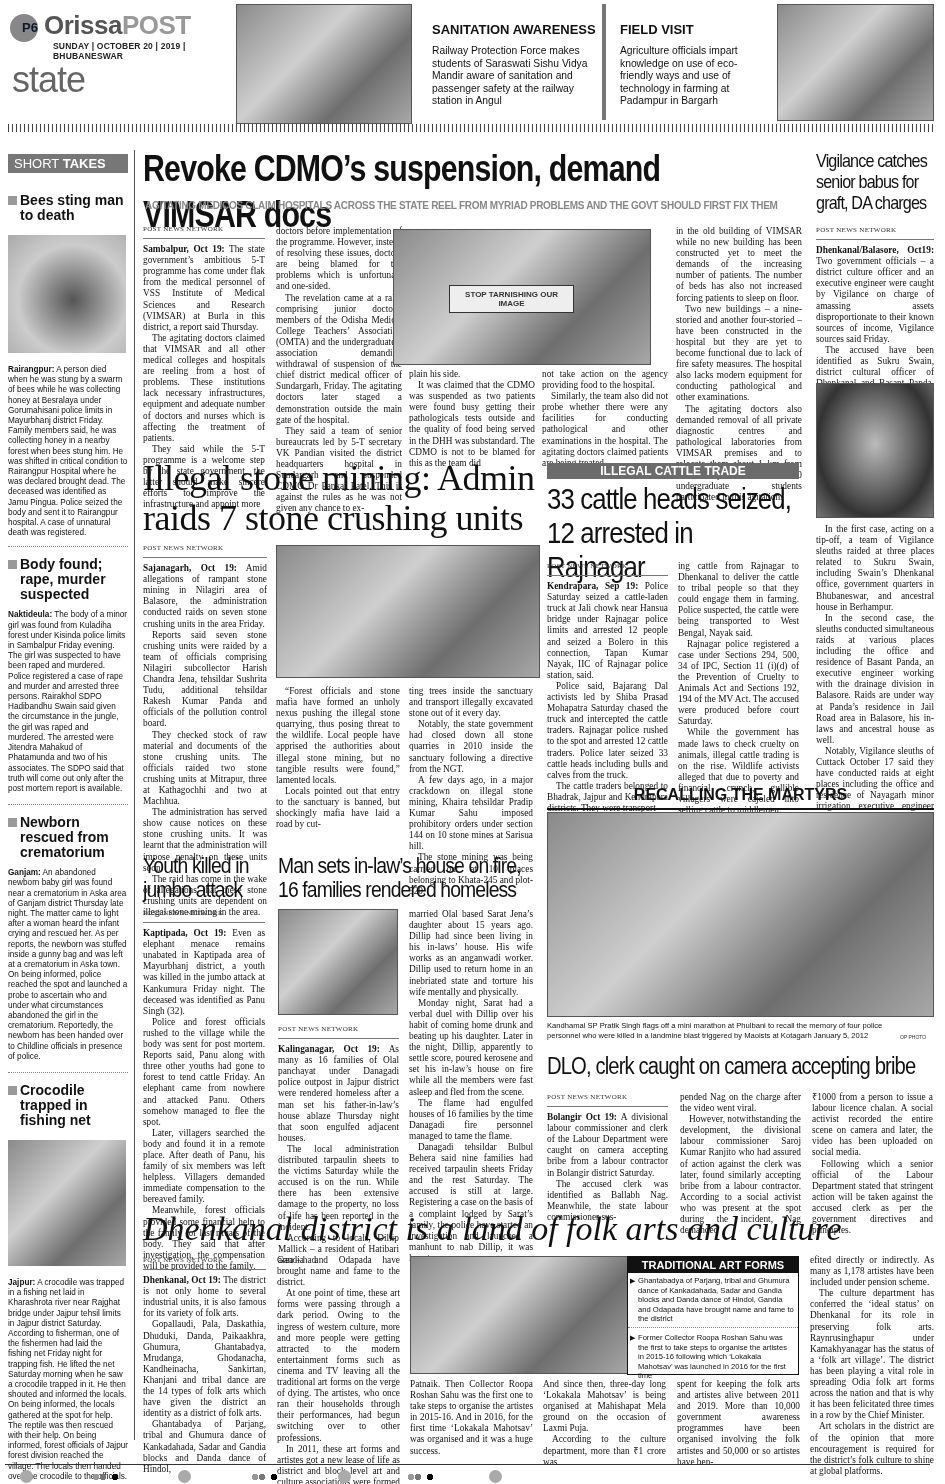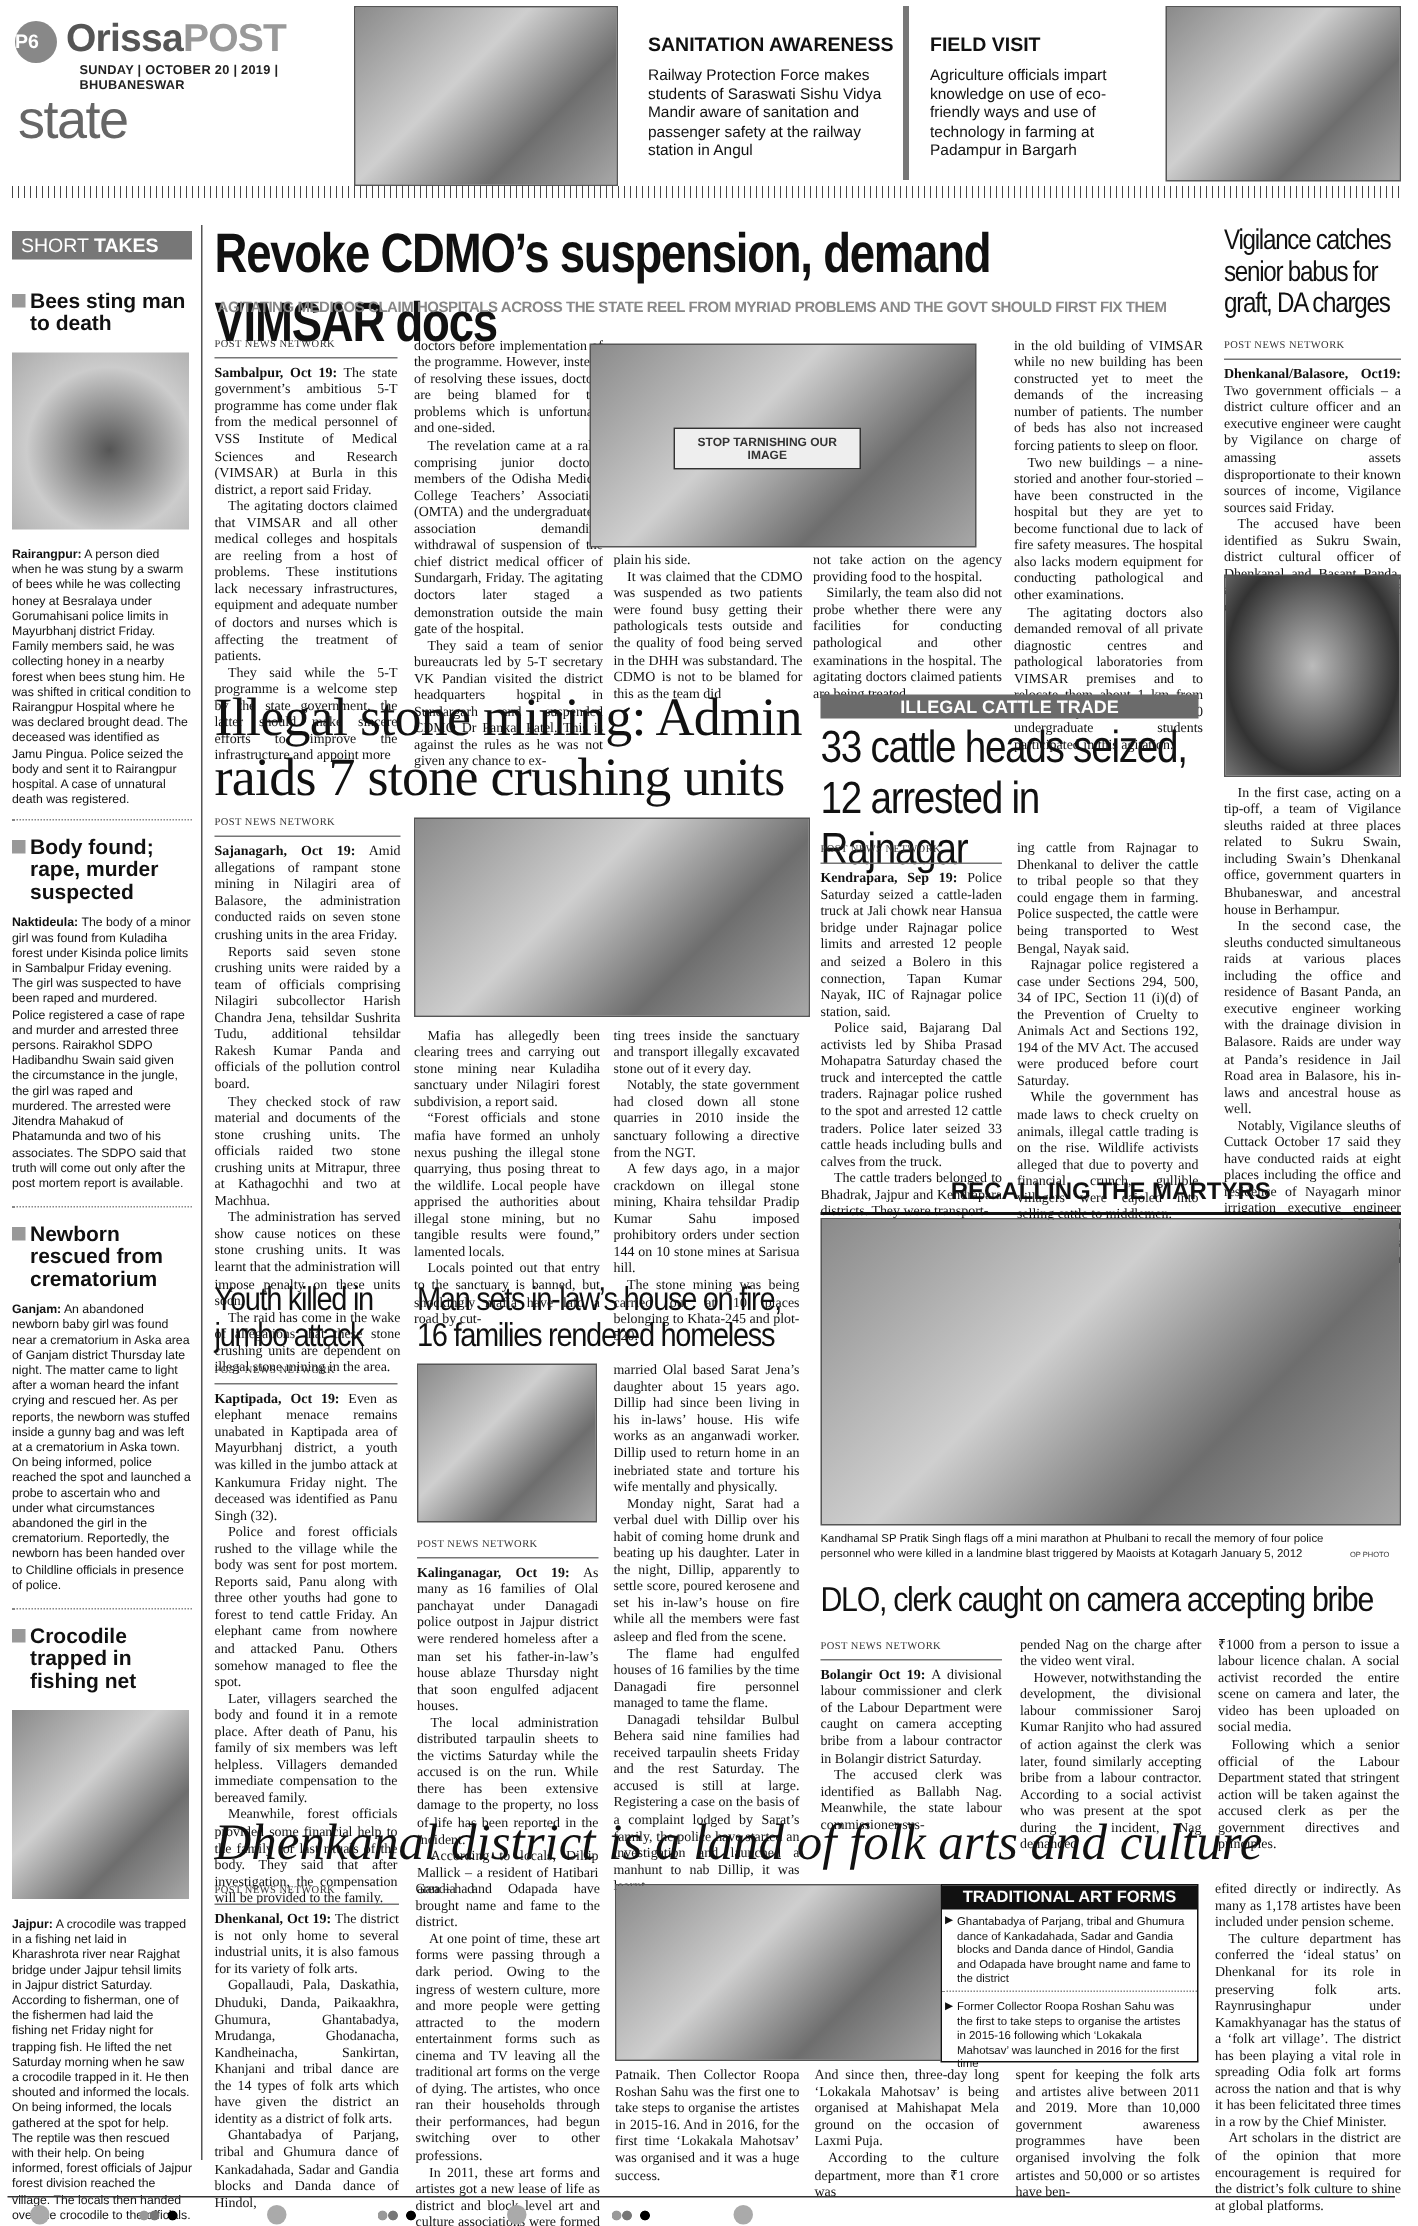--- a/index.html
+++ b/index.html
@@ -18,21 +18,21 @@
 .st-head:before{content:"";position:absolute;left:0;top:3px;width:9px;height:9px;background:#999}
 .dots{border-bottom:1px dotted #888}
 .hd-cond{font-family:"Liberation Sans",sans-serif;font-stretch:condensed;letter-spacing:-1px}
 .ticks{height:8px;background:repeating-linear-gradient(90deg,#444 0 1px,#fff 1px 4px)}
 .vrule{border-left:1px solid #555}
 </style>
 </head>
 <body>
 
 <div class="abs" style="left:8px;top:6px;width:225px;height:120px">
-  <div class="abs sans" style="left:2px;top:8px;width:28px;height:28px;border-radius:50%;background:#888;color:#ffffff;font-weight:bold;font-size:13px;text-align:left;line-height:28px">P6</div>
+  <div class="abs sans" style="left:2px;top:8px;width:28px;height:28px;border-radius:50%;background:#888;color:#0f172a;font-weight:bold;font-size:13px;text-align:right;line-height:28px">P6</div>
   <div class="abs sans" style="left:36px;top:4px;font-size:26px;font-weight:bold;letter-spacing:-0.5px;line-height:30px">
     <span style="color:#555">Orissa</span><span style="color:#999">POST</span>
   </div>
   <div class="abs sans" style="left:45px;top:35px;font-size:8.5px;font-weight:bold;letter-spacing:0.2px;color:#222">SUNDAY | OCTOBER 20 | 2019 | BHUBANESWAR</div>
   <div class="abs sans" style="left:4px;top:44px;font-size:36px;color:#666;font-weight:normal;letter-spacing:-1px;line-height:60px">state</div>
 </div>
 
 <div class="abs photo" style="left:236px;top:4px;width:176px;height:120px"></div>
 <div class="abs" style="left:432px;top:22px;width:165px">
   <div class="sans" style="font-weight:bold;font-size:13px;margin-bottom:8px">SANITATION AWARENESS</div>
@@ -67,21 +67,21 @@
   <div class="photo" style="width:118px;height:126px;margin:12px 0;border:none"></div>
   <div class="st-body"><b>Jajpur:</b><span> A crocodile was trapped in a fishing net laid in Kharashrota river near Rajghat bridge under Jajpur tehsil limits in Jajpur district Saturday. According to fisherman, one of the fishermen had laid the fishing net Friday night for trapping fish. He lifted the net Saturday morning when he saw a crocodile trapped in it. He then shouted and informed the locals. On being informed, the locals gathered at the spot for help. The reptile was then rescued with their help. On being informed, forest officials of Jajpur forest division reached the village. The locals then handed over the crocodile to the officials.</span></div>
 </div>
 <div class="abs vrule" style="left:134px;top:150px;height:1290px"></div>
 
 <div class="abs hd-cond" style="left:143px;top:146px;width:660px;font-size:37px;font-weight:bold;line-height:46px;transform:scaleX(0.82);transform-origin:left">Revoke CDMO’s suspension, demand VIMSAR docs</div>
 <div class="abs sans" style="left:145px;top:200px;width:660px;font-size:10px;font-weight:bold;color:#888;letter-spacing:-0.3px;white-space:nowrap">AGITATING MEDICOS CLAIM HOSPITALS ACROSS THE STATE REEL FROM MYRIAD PROBLEMS AND THE GOVT SHOULD FIRST FIX THEM</div>
 
 <div class="abs body" style="left:143px;top:224px;width:122px">
   <div class="byline">POST NEWS NETWORK</div>
-  <p class="first"><span class="dl">Sambalpur, Oct 19:</span><span> The state government’s ambitious 5-T programme has come under flak from the medical personnel of VSS Institute of Medical Sciences and Research (VIMSAR) at Burla in this district, a report said Friday.</span></p>
+  <p class="first"><span class="dl">Sambalpur, Oct 19:</span><span> The state government’s ambitious 5-T programme has come under flak from the medical personnel of VSS Institute of Medical Sciences and Research (VIMSAR) at Burla in this district, a report said Thursday.</span></p>
   <p>The agitating doctors claimed that VIMSAR and all other medical colleges and hospitals are reeling from a host of problems. These institutions lack necessary infrastructures, equipment and adequate number of doctors and nurses which is affecting the treatment of patients.</p>
   <p>They said while the 5-T programme is a welcome step by the state government, the latter should make sincere efforts to improve the infrastructure and appoint more</p>
 </div>
 <div class="abs body" style="left:276px;top:226px;width:126px">
   <p class="first">doctors before implementation of the programme. However, instead of resolving these issues, doctors are being blamed for the problems which is unfortunate and one-sided.</p>
   <p>The revelation came at a rally comprising junior doctors, members of the Odisha Medical College Teachers’ Association (OMTA) and the undergraduates’ association demanding withdrawal of suspension of the chief district medical officer of Sundargarh, Friday. The agitating doctors later staged a demonstration outside the main gate of the hospital.</p>
   <p>They said a team of senior bureaucrats led by 5-T secretary VK Pandian visited the district headquarters hospital in Sundargarh and suspended CDMO Dr Pankaj Patel. This is against the rules as he was not given any chance to ex-</p>
 </div>
 <div class="abs photo" style="left:393px;top:229px;width:258px;height:136px">
   <div class="sans" style="position:absolute;left:55px;top:55px;width:125px;background:#eee;color:#333;font-size:8px;font-weight:bold;text-align:center;padding:4px 2px;border:1px solid #333">STOP TARNISHING OUR IMAGE</div>
@@ -117,21 +117,20 @@
 <div class="abs body" style="left:143px;top:543px;width:124px">
   <div class="byline">POST NEWS NETWORK</div>
   <p class="first"><span class="dl">Sajanagarh, Oct 19:</span><span> Amid allegations of rampant stone mining in Nilagiri area of Balasore, the administration conducted raids on seven stone crushing units in the area Friday.</span></p>
   <p>Reports said seven stone crushing units were raided by a team of officials comprising Nilagiri subcollector Harish Chandra Jena, tehsildar Sushrita Tudu, additional tehsildar Rakesh Kumar Panda and officials of the pollution control board.</p>
   <p>They checked stock of raw material and documents of the stone crushing units. The officials raided two stone crushing units at Mitrapur, three at Kathagochhi and two at Machhua.</p>
   <p>The administration has served show cause notices on these stone crushing units. It was learnt that the administration will impose penalty on these units soon.</p>
   <p>The raid has come in the wake of allegations that these stone crushing units are dependent on illegal stone mining in the area.</p>
 </div>
 <div class="abs photo" style="left:276px;top:545px;width:264px;height:133px"></div>
 <div class="abs body" style="left:276px;top:686px;width:124px">
-  <p>Mafia has allegedly been clearing trees and carrying out stone mining near Kuladiha sanctuary under Nilagiri forest subdivision, a report said.</p>
   <p>“Forest officials and stone mafia have formed an unholy nexus pushing the illegal stone quarrying, thus posing threat to the wildlife. Local people have apprised the authorities about illegal stone mining, but no tangible results were found,” lamented locals.</p>
   <p>Locals pointed out that entry to the sanctuary is banned, but shockingly mafia have laid a road by cut-</p>
 </div>
 <div class="abs body" style="left:409px;top:686px;width:124px">
   <p class="first">ting trees inside the sanctuary and transport illegally excavated stone out of it every day.</p>
   <p>Notably, the state government had closed down all stone quarries in 2010 inside the sanctuary following a directive from the NGT.</p>
   <p>A few days ago, in a major crackdown on illegal stone mining, Khaira tehsildar Pradip Kumar Sahu imposed prohibitory orders under section 144 on 10 stone mines at Sarisua hill.</p>
   <p>The stone mining was being carried out at 10 places belonging to Khata-245 and plot-520.</p>
 </div>
 

